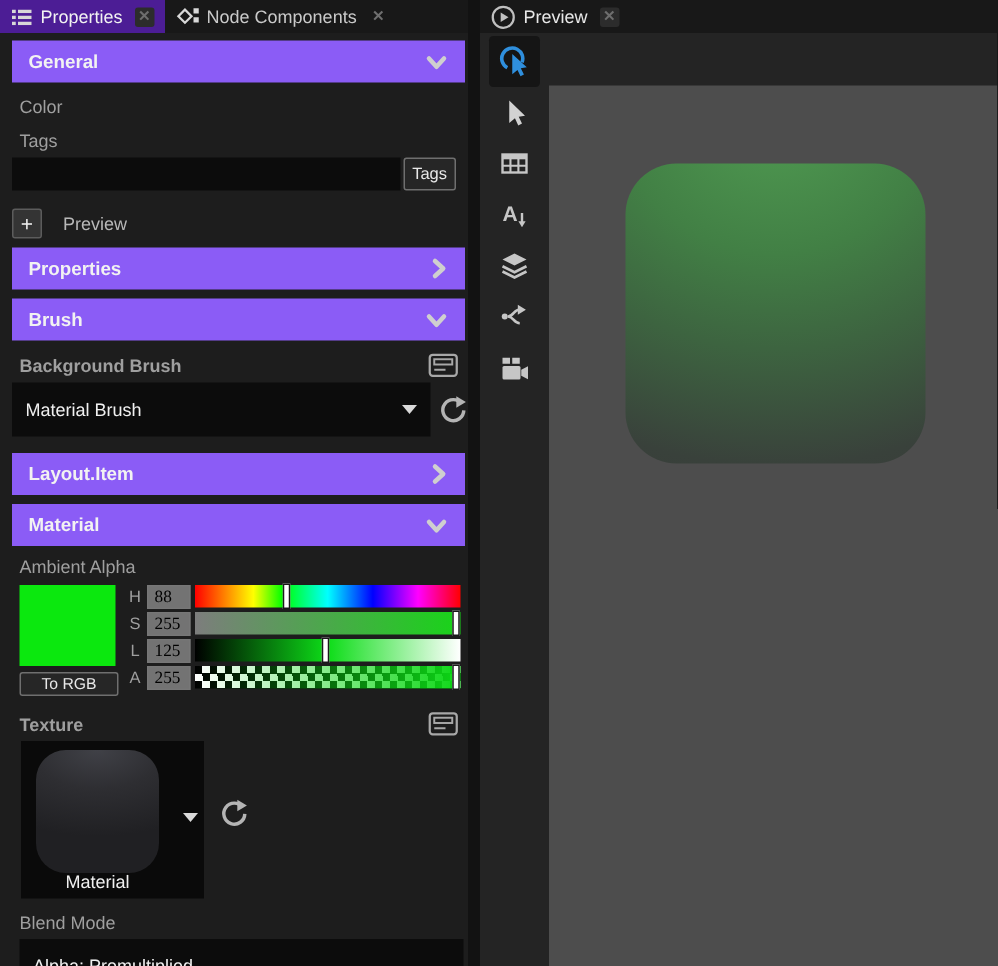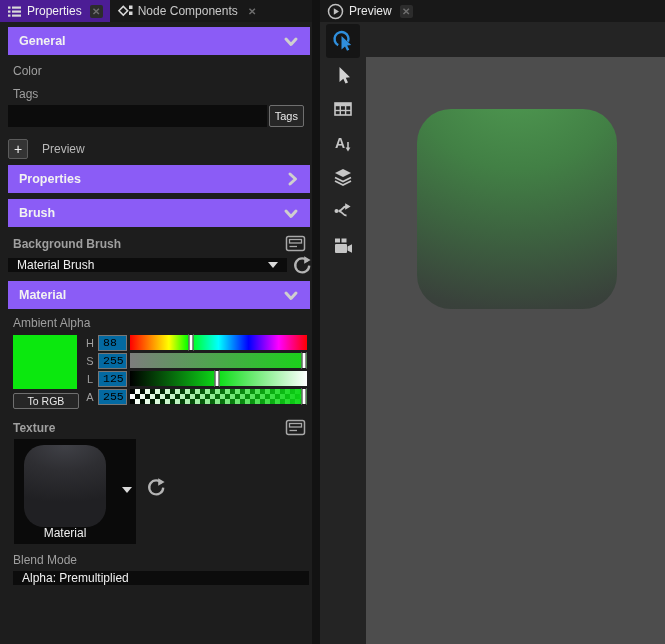--- a/index.html
+++ b/index.html
@@ -31,34 +31,34 @@
   .tags-btn { height:22px; padding:0 5px; margin-left:2px; }
 
   .bindings-row { margin:12px 0 4px 0; display:flex; align-items:center; }
   .add-btn { width:20px; height:20px; background:#343434; border:1px solid #5c5c5c; color:#f0f0f0; font-size:14px; line-height:1; display:flex; align-items:center; justify-content:center; border-radius:2px; }
   .bindings-label { color:#b8b8b8; font-size:12px; margin-left:14px; }
 
   .prop-label-row { display:flex; align-items:center; justify-content:space-between; margin:8px 4px 3px 5px;font-weight:bold; }
   .prop-label-row .field-label { margin:0; }
 
   .dropdown-row { width:304px; display:flex; align-items:center; }
-  .dropdown { flex:1; height:14px; background:#0c0c0c; display:flex; align-items:center; justify-content:space-between; padding:0 9px; }
+  .dropdown { flex:1; height:36px; background:#0c0c0c; display:flex; align-items:center; justify-content:space-between; padding:0 9px; }
   .dropdown .dd-text { color:#f0f0f0; font-size:12px; }
   .tri-down { width:0; height:0; border-left:5px solid transparent; border-right:5px solid transparent; border-top:6px solid #dadada; }
   .revert-btn { margin-left:5px; flex:none; }
 
   
   .picker { display:flex; margin:4px 0 0 5px; }
   .picker-left { width:72px; flex:none; }
   .swatch { width:64px; height:54px; margin-top:1px; }
   .torgb-btn { width:66px; height:16px; margin-top:4px; font-size:10.5px; padding:0; }
   .channels { flex:1; }
   .chan-row { display:flex; align-items:center; height:17px; margin-bottom:1px; }
   .chan-label { width:10px; color:#9f9f9f; font-size:11px; text-align:center; flex:none; }
-  .chan-value { width:29px; height:16px; background:#0369a1; border:1px solid #777; color:#000; font-size:11.5px; padding:0 2px 0 4px; margin:4px 3px; font-family:Liberation Mono, monospace; flex:none; }
+  .chan-value { width:29px; height:16px; background:#737373; border:1px solid #777; color:#000; font-size:11.5px; padding:0 2px 0 4px; margin:4px 3px; font-family:Liberation Serif, serif; flex:none; }
   .slider { position:relative; flex:1; height:15px; margin-right:3px; }
   .slider-h { background:linear-gradient(to right,#f00,#ff8000 11%,#ff0 22%,#0f0 33%,#0ff 50%,#00f 67%,#f0f 84%,#f00); }
   .slider-s { background:linear-gradient(to right,#7d7d7d,#18d418); }
   .slider-l { background:linear-gradient(to right,#000,#0ddd18 50%,#fff); }
   .slider-a { background:linear-gradient(to right,rgba(13,216,22,0),rgba(13,216,22,1)), repeating-conic-gradient(#fff 0% 25%, #000 0% 50%); background-size:auto, 10px 10px; }
   .slider-handle { position:absolute; top:-1px; width:5px; height:17px; background:#fff; border:1px solid #1a1a1a; transform:translateX(-50%); }
 
   
   .texture-row { display:flex; align-items:flex-start; margin-left:6px; }
   .texture-box { width:122px; height:105px; background:#0a0a0a; position:relative; flex:none; }
@@ -176,20 +176,28 @@
           <span class="tri-down"></span>
         </div>
         <span class="icon revert-btn">
           <svg width="20" height="20" viewBox="0 0 20 20">
               <path d="M15.8 6.2 A7 7 0 1 0 17.2 10.6" fill="none" stroke="#b4b4b4" stroke-width="2.3"></path>
               <polygon points="12.2,1.2 18.6,5 12.2,8.8" fill="#b4b4b4"></polygon>
             </svg>
         </span>
       </div>
 
+      <div class="section-header" style="margin-top:11px">
+        <span class="title">Layout.Item</span>
+        <span class="icon">
+          <svg width="13" height="16" viewBox="0 0 13 16">
+              <polyline points="4,3 9.5,8 4,13" fill="none" stroke="#cfcfcf" stroke-width="3" stroke-linecap="round" stroke-linejoin="round"></polyline>
+            </svg>
+        </span>
+      </div>
 
       <div class="section-header">
         <span class="title">Material</span>
         <span class="icon">
           <svg width="16" height="13" viewBox="0 0 16 13">
               <polyline points="3,4 8,9.5 13,4" fill="none" stroke="#cfcfcf" stroke-width="3" stroke-linecap="round" stroke-linejoin="round"></polyline>
             </svg>
         </span>
       </div>
 

